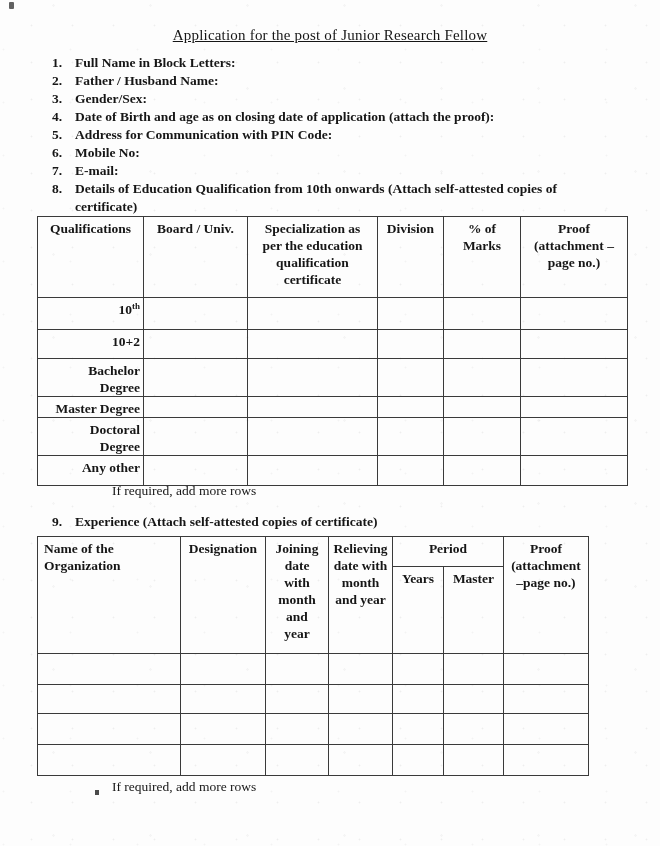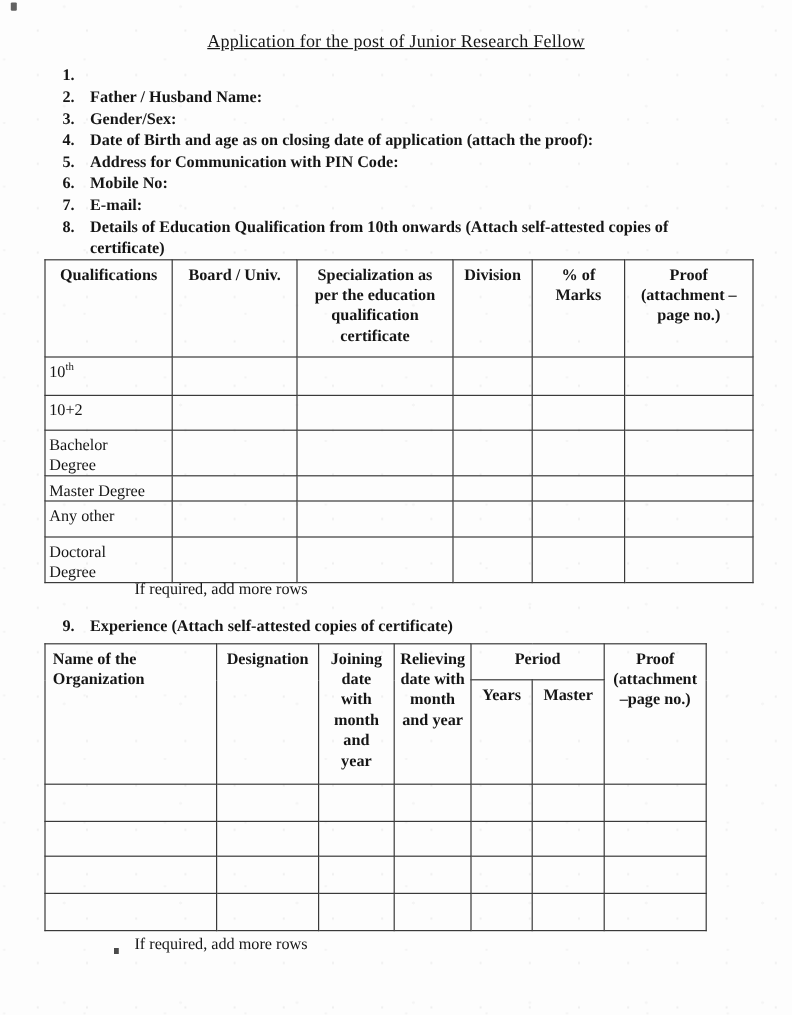--- a/index.html
+++ b/index.html
@@ -61,22 +61,22 @@
     line-height: 17px;
     overflow: hidden;
   }
   th {
     font-weight: bold;
     text-align: center;
     white-space: pre-line;
     margin-left: 12px;
   }
   td.row-label {
-    font-weight: normal;
-    text-align: left;
+    font-weight: bold;
+    text-align: right;
     white-space: pre-line;
   }
 
   .edu-table { top: 216px; left: 37px; width: 590px; }
   .exp-table { top: 536px; left: 37px; width: 551px; }
   .exp-table th.org-head { text-align: left; padding-left: 6px; }
 
   sup { font-size: 9px; vertical-align: super; line-height: 0; }
 
   .note {
@@ -108,20 +108,21 @@
 </head>
 <body>
 
 <div class="page">
 
   <div class="doc-title">Application for the post of Junior Research Fellow</div>
 
   <div class="field-list">
     <div class="field-item">
       <span class="field-num">1.</span>
+      <span class="field-label">Full Name in Block Letters:</span>
     </div>
     <div class="field-item">
       <span class="field-num">2.</span>
       <span class="field-label">Father / Husband Name:</span>
     </div>
     <div class="field-item">
       <span class="field-num">3.</span>
       <span class="field-label">Gender/Sex:</span>
     </div>
     <div class="field-item">
@@ -197,31 +198,31 @@
       <td></td>
     </tr>
     <tr style="height:19px">
       <td class="row-label">Master Degree</td>
       <td></td>
       <td></td>
       <td></td>
       <td></td>
       <td></td>
     </tr>
-    <tr style="height:30px">
-      <td class="row-label">Any other</td>
-      <td></td>
-      <td></td>
-      <td></td>
-      <td></td>
-      <td></td>
-    </tr>
     <tr style="height:34px">
       <td class="row-label">Doctoral
 Degree</td>
+      <td></td>
+      <td></td>
+      <td></td>
+      <td></td>
+      <td></td>
+    </tr>
+    <tr style="height:30px">
+      <td class="row-label">Any other</td>
       <td></td>
       <td></td>
       <td></td>
       <td></td>
       <td></td>
     </tr>
   </tbody>
     </table>
 
   <div class="note note-edu">If required, add more rows</div>

